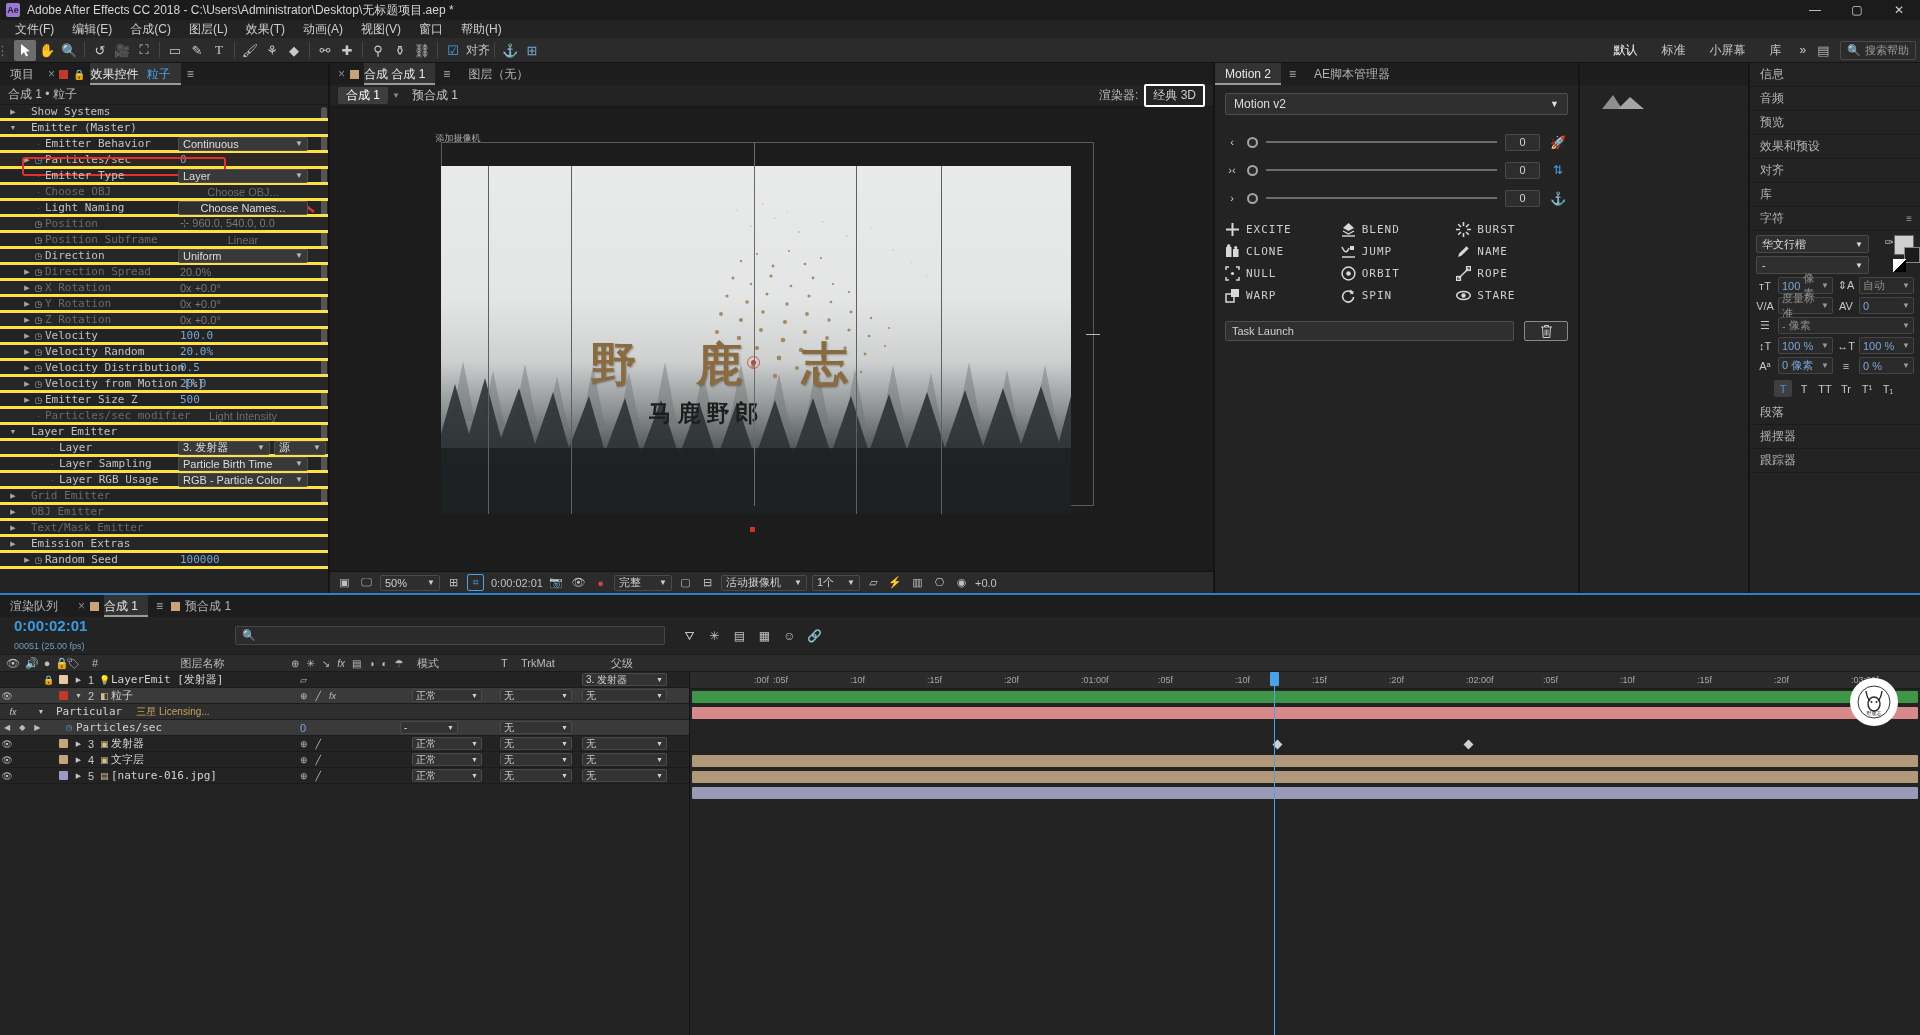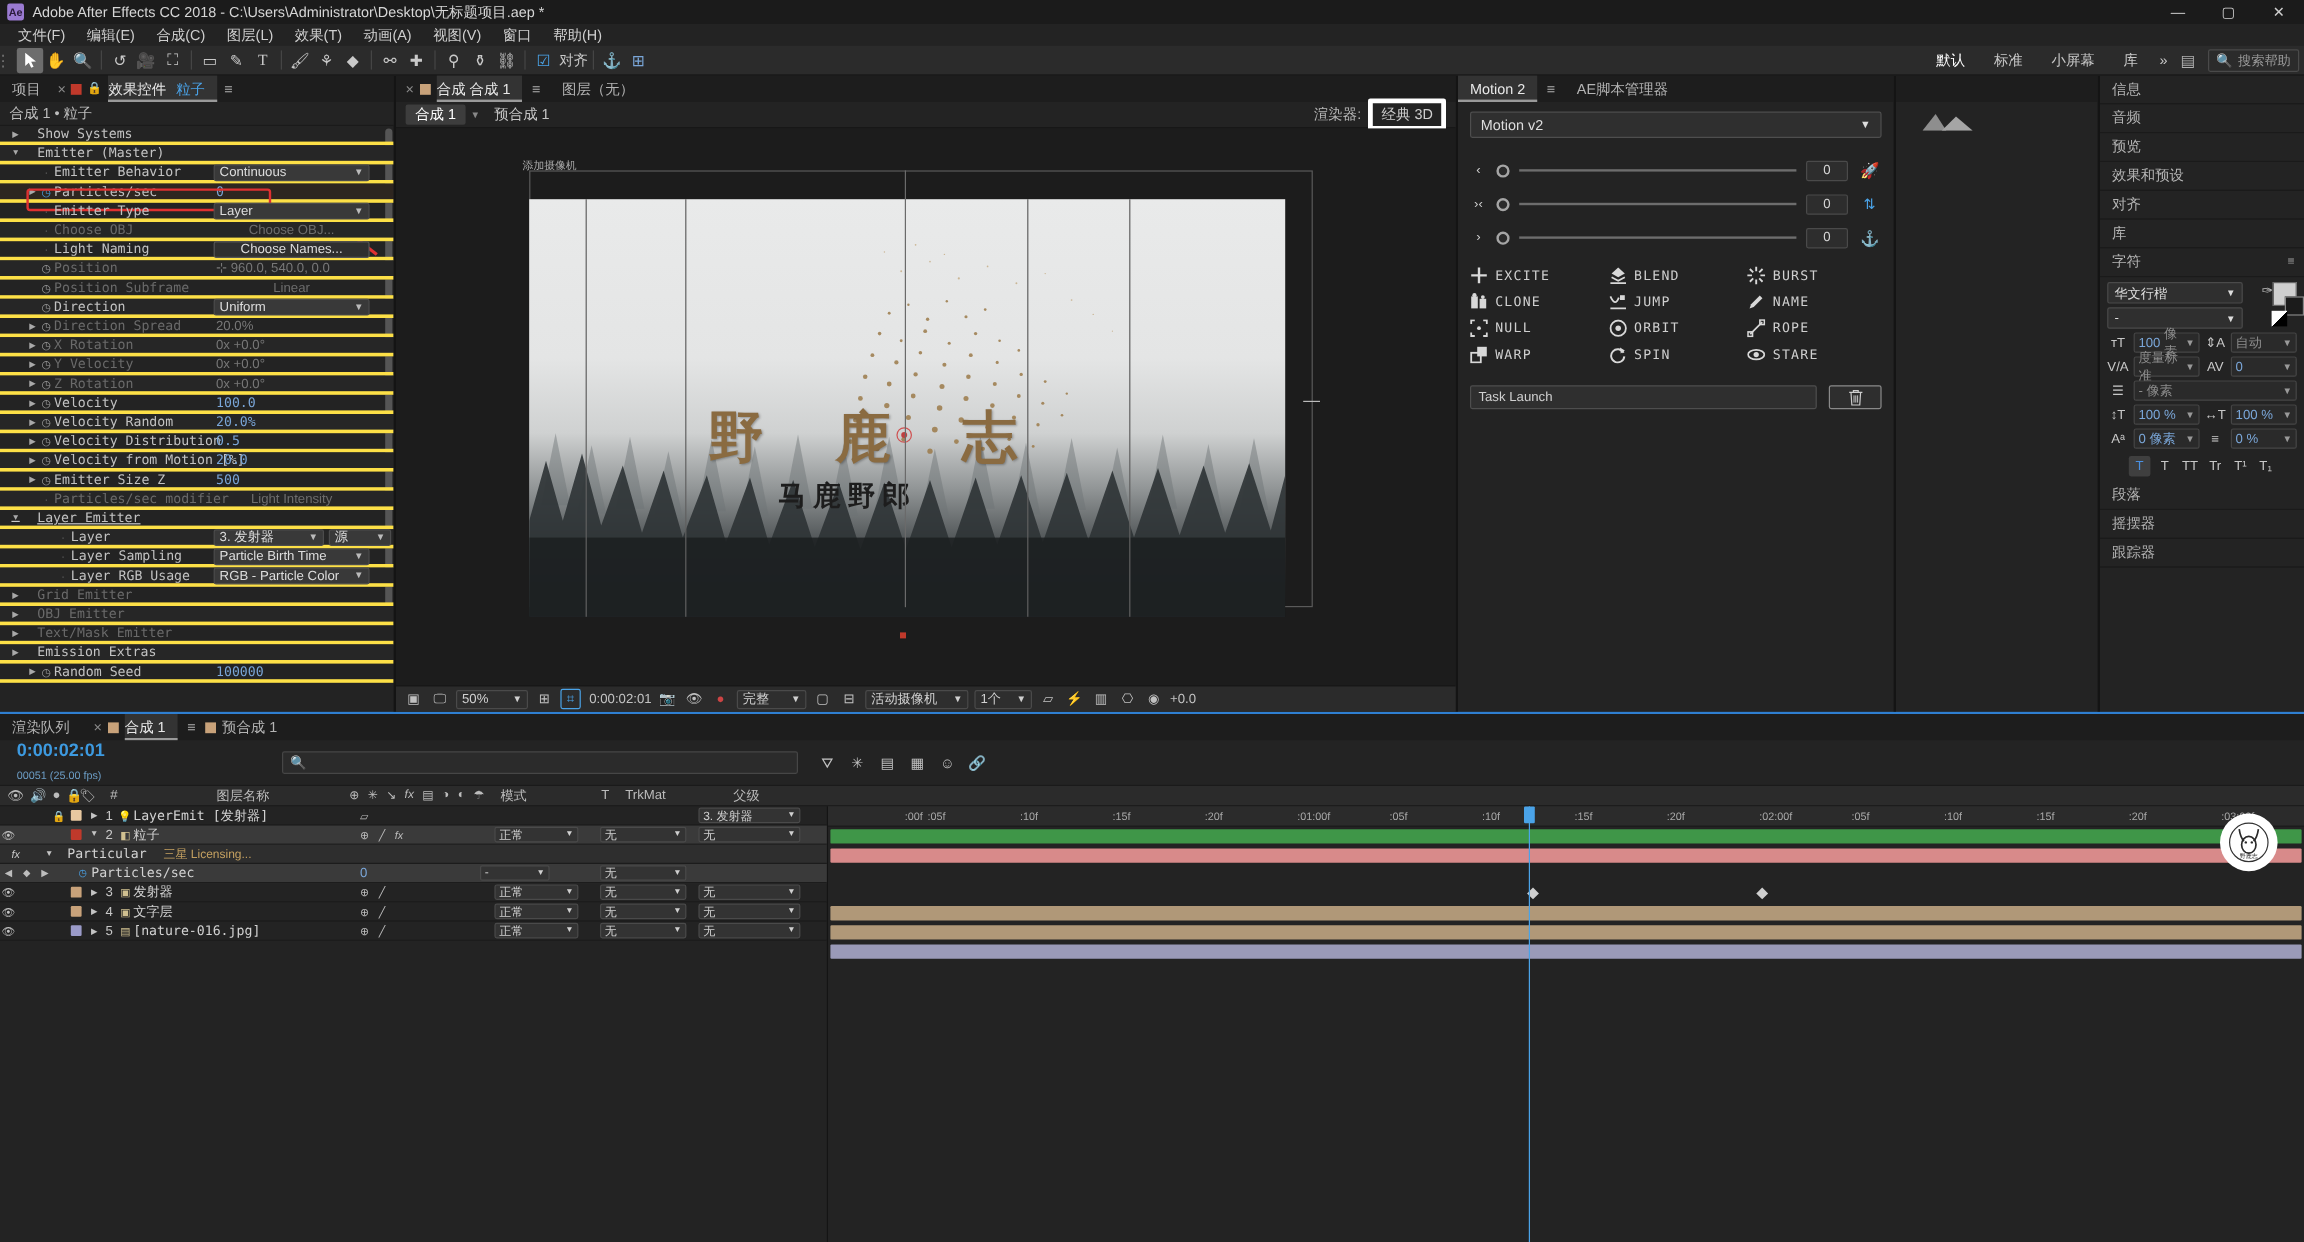--- a/index.html
+++ b/index.html
@@ -62,21 +62,21 @@
   #fx-scroll { position:absolute; right:1px; top:2px; width:6px; height:400px; background:#555; border-radius:3px; }
 
   
   #comppanel { flex:1; background:#232323; display:flex; flex-direction:column; border-right:2px solid #141414;}
   #comp-tabbar { height:22px; background:#1d1d1d; display:flex; align-items:center; font-size:12px;}
   #comp-sub { height:22px;background:#232323;display:flex;align-items:center;padding-left:8px;font-size:12px;
               border-bottom:1px solid #161616; position:relative;}
   .cbtn { padding:0 8px;height:17px;line-height:17px;border-radius:2px;color:#c6c6c6;}
   .cbtn.on { background:#3d3d3d;color:#fff; }
   #renderer-area { position:absolute; right:8px; display:flex;align-items:center;gap:6px;font-size:12px;color:#b9b9b9;}
-  #renderer-btn { border:4px solid #ffffff;border-radius:2px;padding:1px 7px;color:#cfcfcf;}
+  #renderer-btn { border:2px solid #ffffff;border-radius:2px;padding:1px 7px;color:#cfcfcf;}
   #viewer { flex:1; background:#1c1c1c; display:flex;align-items:center;justify-content:center; position:relative;}
   #canvas-wrap { position:relative; width:672px;height:410px; }
   #comp-bottom { height:22px;background:#2b2b2b;border-top:1px solid #141414;display:flex;align-items:center;
                  gap:5px;padding:0 6px;font-size:11px;color:#c2c2c2;}
   .cb-ico{width:17px;height:17px;display:flex;align-items:center;justify-content:center;color:#c0c0c0;font-size:11px;}
   .cb-dd { height:16px;border:1px solid #4a4a4a;background:#2e2e2e;border-radius:2px;display:flex;align-items:center;
            padding:0 4px;gap:5px;font-size:11px;color:#d0d0d0;}
 
   
   #motionpanel{width:365px;background:#232323;border-right:2px solid #141414;display:flex;flex-direction:column;}
@@ -326,21 +326,21 @@
         </div>
         <div class="fxrow alt dim" style="padding-left: 22px;">
           <span class="tri">▶</span>
           <span class="sw">◷</span>
           <span class="nm">X Rotation</span>
           <span class="valdim">0x +0.0°</span>
         </div>
         <div class="fxrow dim" style="padding-left: 22px;">
           <span class="tri">▶</span>
           <span class="sw">◷</span>
-          <span class="nm">Y Velocity</span>
+          <span class="nm">Y Rotation</span>
           <span class="valdim">0x +0.0°</span>
         </div>
         <div class="fxrow alt dim" style="padding-left: 22px;">
           <span class="tri">▶</span>
           <span class="sw">◷</span>
           <span class="nm">Z Rotation</span>
           <span class="valdim">0x +0.0°</span>
         </div>
         <div class="fxrow" style="padding-left: 22px;">
           <span class="tri">▶</span>
@@ -371,21 +371,21 @@
           <span class="sw">◷</span>
           <span class="nm">Emitter Size Z</span>
           <span class="val">500</span>
         </div>
         <div class="fxrow alt dim" style="padding-left: 22px;">
           <span class="tri"></span>
           <span class="sw" style="color: rgb(102, 102, 102);">·</span>
           <span class="nm">Particles/sec modifier</span>
           <span class="dd ghost">Light Intensity</span>
         </div>
-        <div class="fxrow" style="padding-left: 8px; text-decoration: underline;">
+        <div class="fxrow" style="padding-left: 8px;">
           <span class="tri">▼</span>
           <span class="sw"></span>
           <span class="nm">Layer Emitter</span>
         </div>
         <div class="fxrow alt" style="padding-left: 36px;">
           <span class="tri"></span>
           <span class="sw" style="color: rgb(102, 102, 102);">·</span>
           <span class="nm">Layer</span>
           <span class="dd" style="width: 92px;">
             <span>3. 发射器</span>

